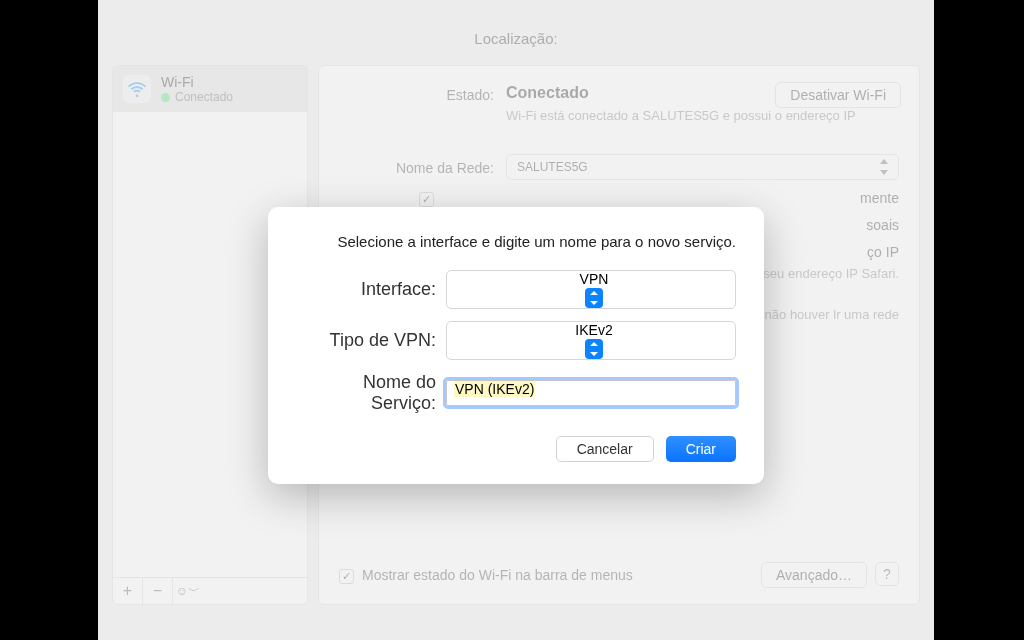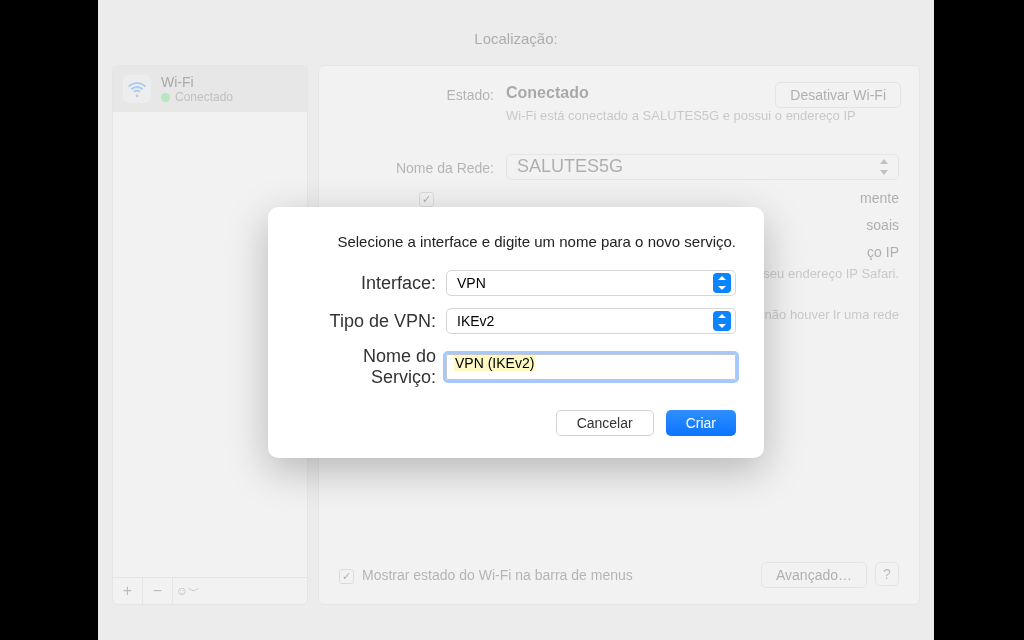--- a/index.html
+++ b/index.html
@@ -45,38 +45,38 @@
   .tb-btn:last-child{border-right:none;}
 
   .detail{flex:1;border:1px solid #d6d6d6;border-radius:6px;background:#fff;padding:18px 20px;position:relative;color:#333;font-size:14px;min-height:540px;}
   .row{display:flex;gap:12px;margin-bottom:10px;}
   .row .k{width:155px;text-align:right;color:#444;padding-top:3px;}
   .row .v{flex:1;}
   .state-val{font-weight:600;font-size:16px;color:#222;}
   .deact{position:absolute;top:16px;right:18px;}
   .mac-btn{background:#fff;border:1px solid #d3d3d3;border-radius:5px;padding:4px 14px;font-size:14px;color:#333;}
   .desc{color:#808080;font-size:13px;line-height:1.5;margin-top:4px;}
-  .net-select{height:26px;border:1px solid #d7d7d7;border-radius:5px;display:flex;align-items:center;justify-content:space-between;padding:0 8px 0 10px;font-size:18px;min-width:360px;background:#fff;}
+  .net-select{height:26px;border:1px solid #d7d7d7;border-radius:5px;display:flex;align-items:center;justify-content:space-between;padding:0 8px 0 10px;font-size:12px;min-width:360px;background:#fff;}
   .chk-row{display:flex;gap:20px;align-items:flex-start;margin:10px 0 2px 80px;}
   .chk{width:15px;height:15px;border:1px solid #b9b9b9;border-radius:3px;display:flex;align-items:center;justify-content:center;font-size:11px;color:#333;margin-top:2px;flex-shrink:0;}
   .chk.on::after{content:"✓";}
   .detail-footer{position:absolute;bottom:16px;left:20px;right:20px;display:flex;align-items:center;justify-content:space-between;}
   .menubar-chk{display:flex;gap:8px;align-items:center;color:#444;font-size:14px;}
   .qmark{width:24px;height:24px;border:1px solid #d3d3d3;border-radius:5px;display:flex;align-items:center;justify-content:center;color:#555;}
 
   
   .dim{position:absolute;inset:0;background:rgba(236,236,236,0.67);}
 
   
   .modal{position:absolute;left:50%;top:207px;transform:translateX(-50%);width:496px;background:#fff;border-radius:10px;box-shadow:0 12px 40px rgba(0,0,0,0.25);padding:26px 28px 22px;}
   .modal h3{font-size:15px;font-weight:400;text-align:right;color:#222;margin-bottom:20px;}
   .mrow{display:flex;align-items:center;gap:10px;margin-bottom:12px;}
   .mrow .mk{width:140px;text-align:right;font-size:18px;color:#333;}
   .mrow .mv{flex:1;}
-  .mac-select{height:26px;border:1px solid #d7d7d7;border-radius:5px;display:flex;align-items:center;justify-content:space-between;padding:0 4px 0 10px;font-size:14px;background:#fff;}
+  .mac-select{height:39px;border:1px solid #d7d7d7;border-radius:5px;display:flex;align-items:center;justify-content:space-between;padding:0 4px 0 10px;font-size:14px;background:#fff;flex-direction:column;}
   .blue-stepper{width:18px;height:20px;background:#0a84ff;border-radius:4px;position:relative;}
   .blue-stepper::before,.blue-stepper::after{content:"";position:absolute;left:5px;border-left:4px solid transparent;border-right:4px solid transparent;}
   .blue-stepper::before{top:3px;border-bottom:4px solid #fff;}
   .blue-stepper::after{bottom:3px;border-top:4px solid #fff;}
   .mac-input{width:100%;height:26px;border:1px solid #c7c7c7;border-radius:2px;padding:0 7px;font-size:14px;outline:3px solid #a5c9ff;outline-offset:0;}
   .mac-input .sel{background:#fef9c3;padding:0 1px;}
   .modal-actions{display:flex;justify-content:flex-end;gap:12px;margin-top:22px;}
   .btn{height:26px;padding:4px 20px;border-radius:5px;font-size:14px;display:flex;align-items:center;}
   .btn.default{background:#fff;border:1px solid #d3d3d3;color:#333;}
   .btn.primary{background:linear-gradient(#2f8fff,#0a74ff);color:#fff;border:none;font-weight:500;}

